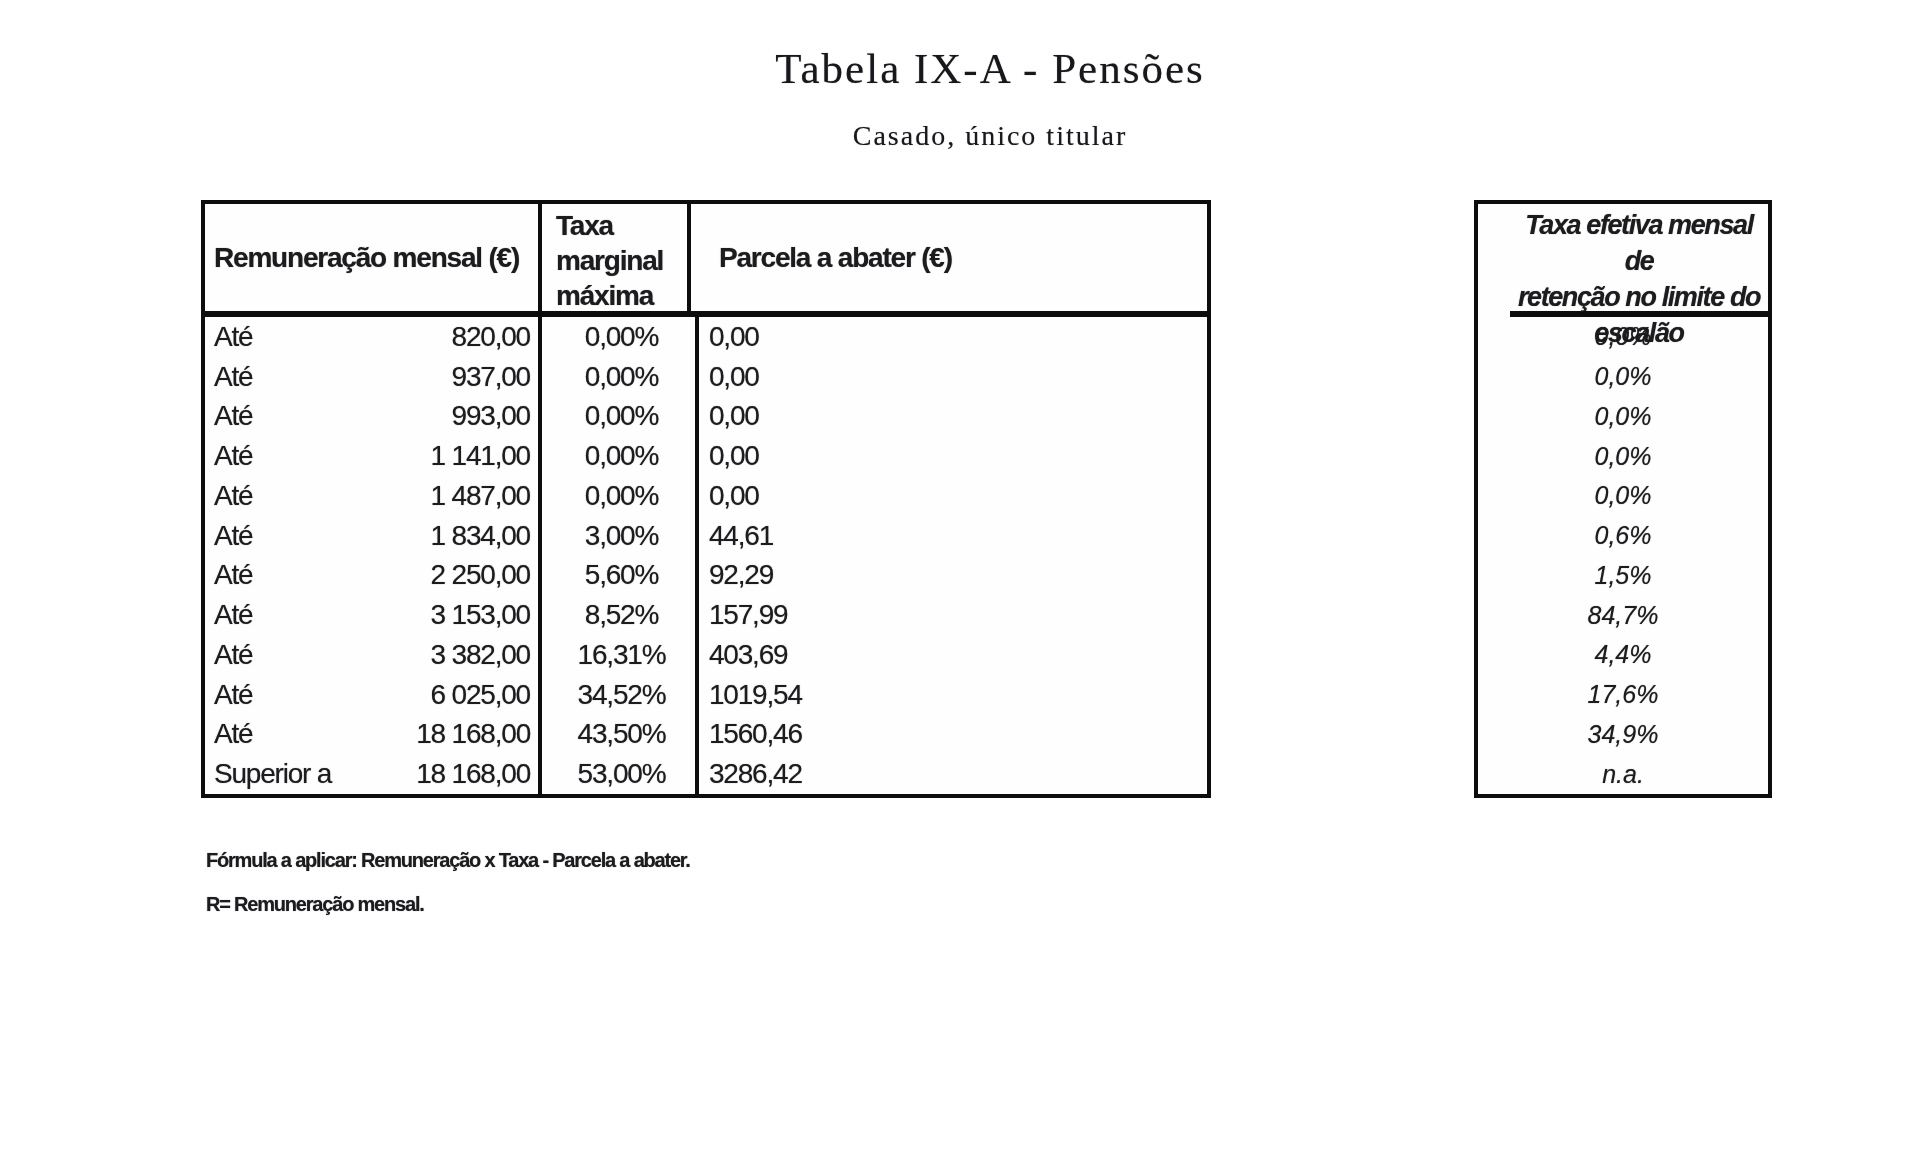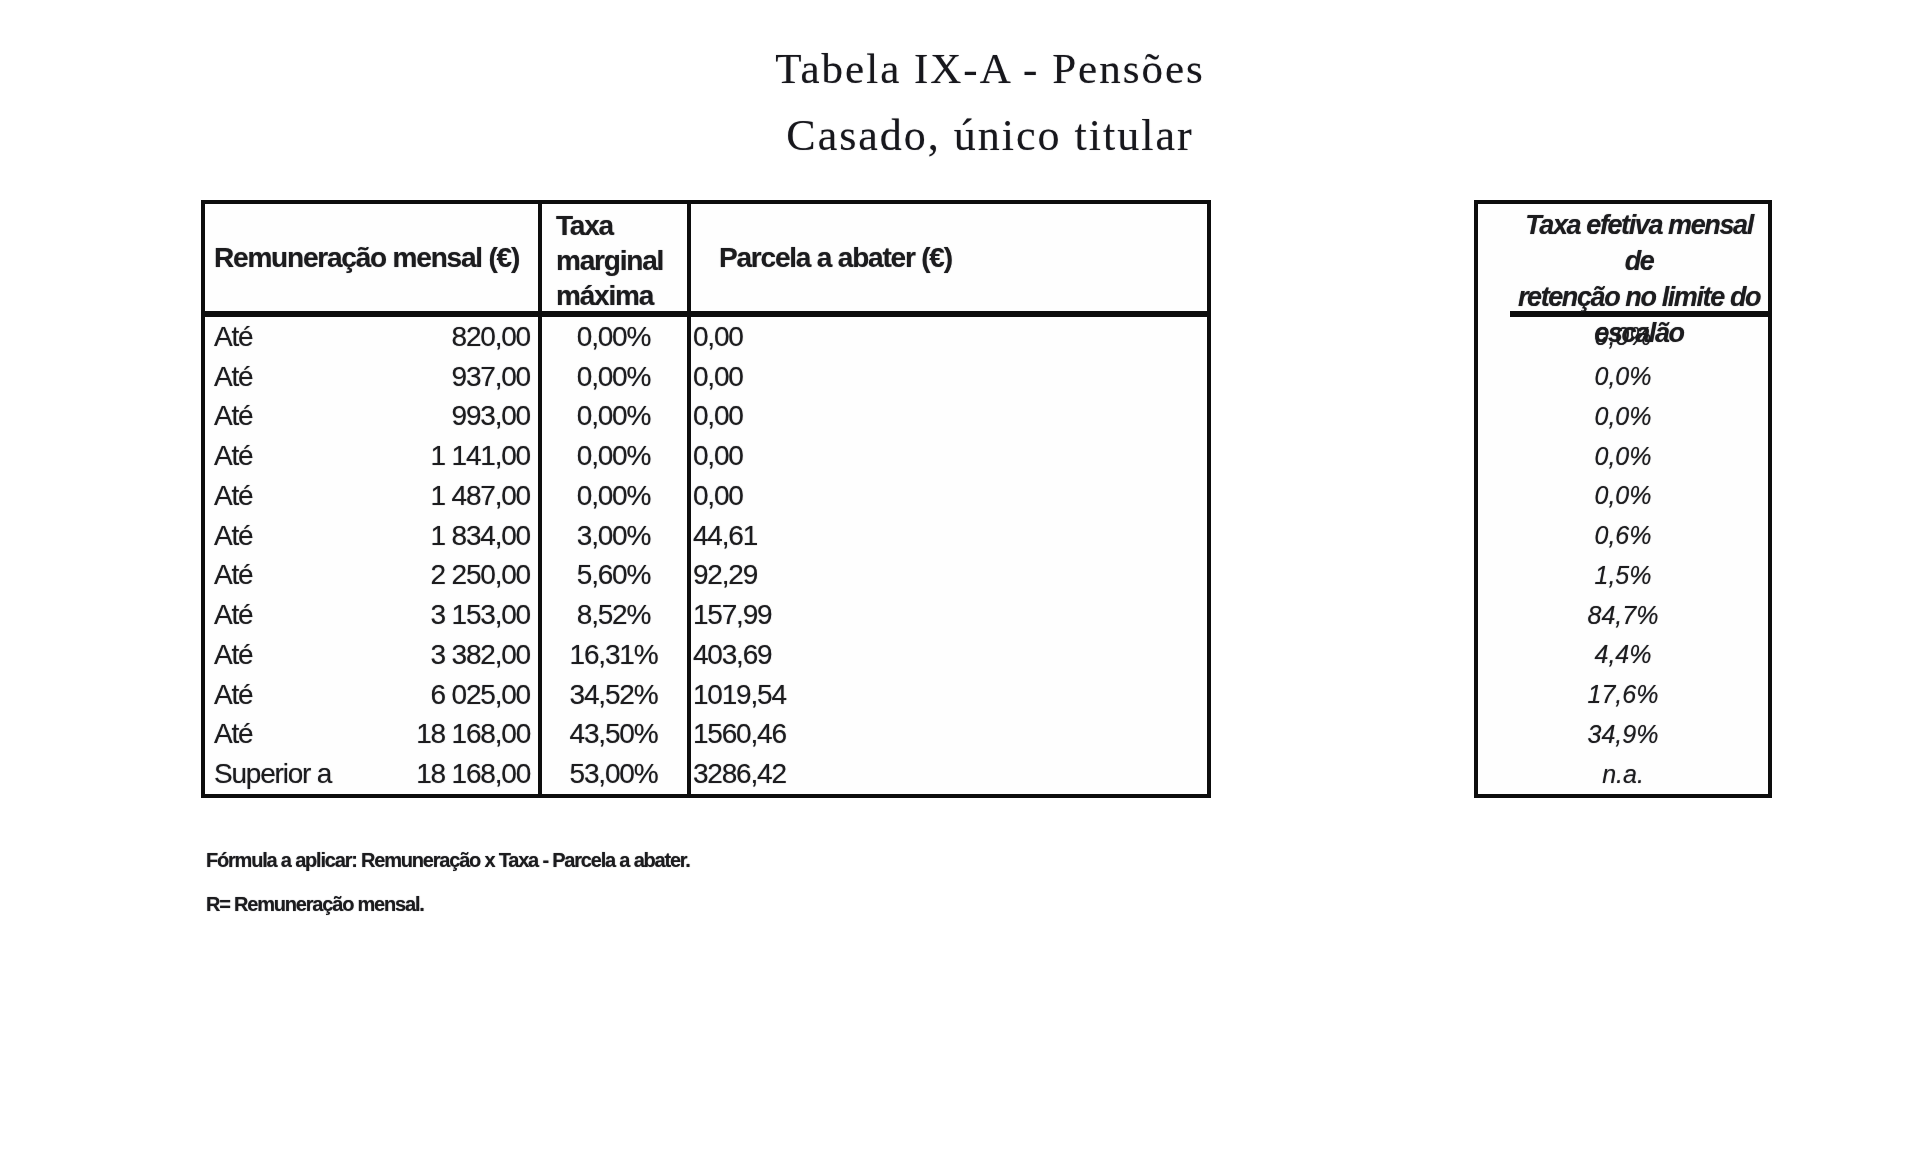--- a/index.html
+++ b/index.html
@@ -18,21 +18,21 @@
     position: absolute;
     left: 200px;
     width: 1580px;
     text-align: center;
     font-family: "Liberation Serif", serif;
     color: #17171c;
     text-shadow: 0 0 1px rgba(20,20,30,0.45);
     letter-spacing: 2px;
   }
   .doc-title    { top: 44px;  font-size: 43px; }
-  .doc-subtitle { top: 110px; font-size: 44px; }
+  .doc-subtitle { top: 120px; font-size: 28px; }
 
   
   .blurred { text-shadow: 0 0 1px rgba(10,10,20,0.55); }
   .cond { letter-spacing: -1.2px; }
 
   
   .main-table {
     position: absolute;
     left: 201px; top: 200px;
     width: 1010px; height: 598px;
@@ -59,21 +59,21 @@
     padding: 4px 0 0 14px;
     line-height: 35px;
   }
   .mt-h2 span { display: block; }
   .mt-h3 {
     flex: 1;
     display: flex; align-items: center;
     padding-left: 28px;
   }
   .mt-body { flex: 1; display: flex; flex-direction: column; font-size: 28px; }
-  .mt-row { flex: 1; display: flex; align-items: center; }
+  .mt-row { flex: 1; display: flex; align-items: center; gap: 8px; }
   .mt-c1 {
     width: 337px; height: 100%;
     border-right: 4px solid #0d0d0d;
     display: flex; align-items: center; justify-content: space-between;
     padding: 0 8px 0 9px;
   }
   .mt-c2 {
     width: 149px; height: 100%;
     border-right: 4px solid #0d0d0d;
     display: flex; align-items: center; justify-content: center;

